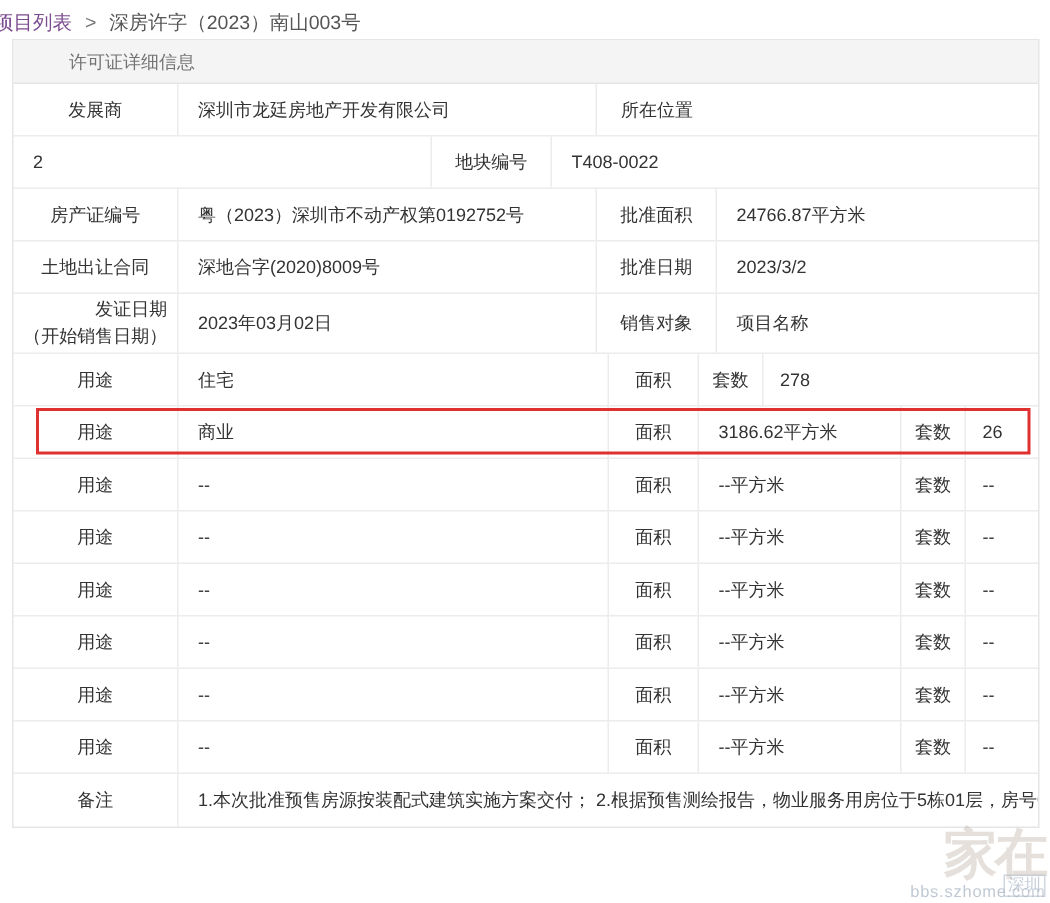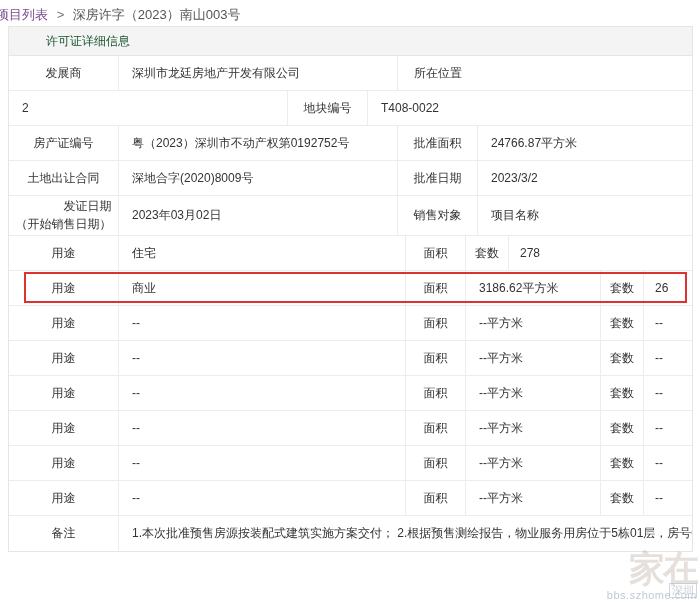--- a/index.html
+++ b/index.html
@@ -12,21 +12,21 @@
   
   .breadcrumb { position:absolute; left:-4px; top:6px; font-size:13px; white-space:nowrap; }
   .breadcrumb a { color:#7b4b8f; text-decoration:none; cursor:pointer; }
   .breadcrumb .sep { color:#777; margin:0 5px; }
   .breadcrumb .current { color:#555; }
 
   
   .panel { position:absolute; left:8px; top:26px; width:685px; border:1px solid #e5e5e5; background:#fff; }
   .panel-header {
     height:29px; line-height:28px; background:#f4f4f4; border-bottom:1px solid #e5e5e5;
-    font-size:12px; color:#14532d; padding-left:37px;
+    font-size:12px; color:#737373; padding-left:37px;
   }
 
   
   .row { display:flex; align-items:stretch; border-bottom:1px solid #ececec; height:35px; }
   .row:last-child { border-bottom:none; }
   .row.tall { height:40px; }
   .cell { display:flex; align-items:center; font-size:12px; color:#333; border-right:1px solid #ececec; overflow:hidden; white-space:nowrap; }
   .cell:last-child { border-right:none; }
   .cell.label { justify-content:center; text-align:center; }
   .cell.value { padding-left:13px; }

